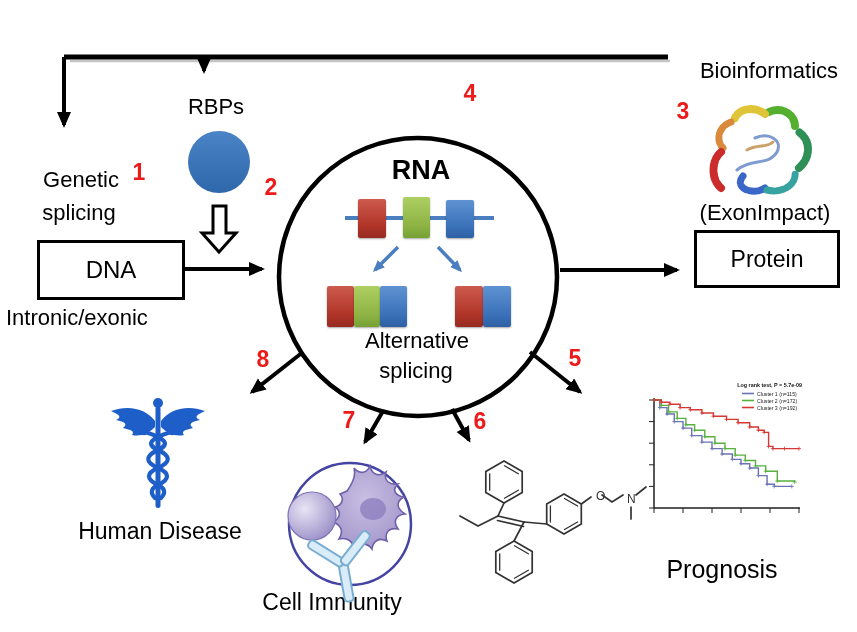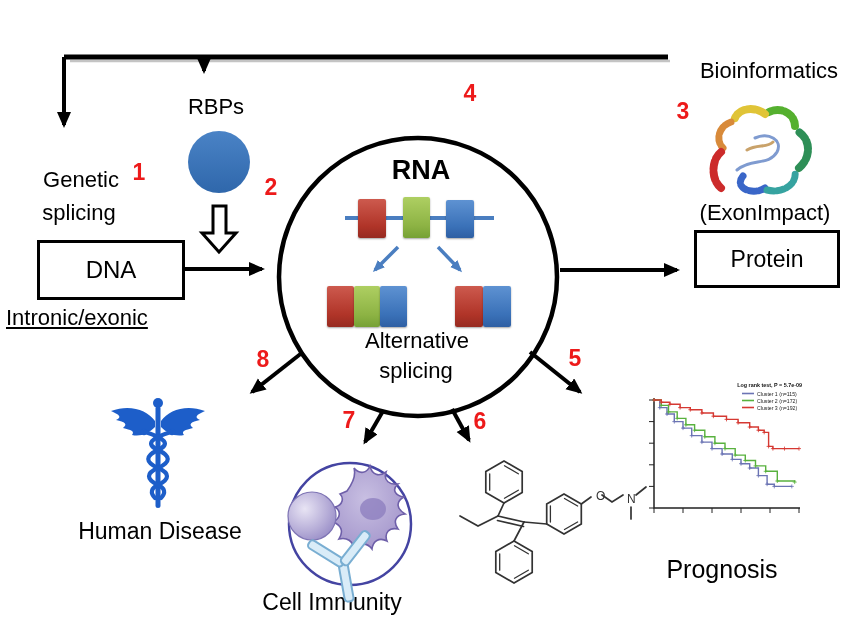--- a/index.html
+++ b/index.html
@@ -1,21 +1,21 @@
 <!DOCTYPE html>
 <html><head>
 <meta charset="utf-8">
 <style>
   html,body{margin:0;padding:0;background:#fff;}
   .canvas{position:relative;width:857px;height:632px;background:#fff;overflow:hidden;
           font-family:"Liberation Sans",sans-serif;color:#000;}
   .layer{position:absolute;left:0;top:0;}
   .lbl{position:absolute;transform:translate(-50%,-50%);text-align:center;white-space:nowrap;
        font-size:22px;line-height:1.25;}
-  .lbl.left{transform:translate(0,0);text-align:left;text-decoration:underline;}
+  .lbl.left{transform:translate(0,0);text-align:left;}
   .bold{font-weight:bold;}
   .num{position:absolute;transform:translate(-50%,-50%);color:#ed1a1a;font-weight:bold;
        font-size:23px;}
   .box{position:absolute;border:3px solid #000;background:#fff;display:flex;
        align-items:center;justify-content:center;font-size:23px;}
   .exon{position:absolute;border-radius:2px;box-shadow:0 1px 2px rgba(0,0,0,.35);}
   .exon.red{background:linear-gradient(180deg,#cd5a4e,#b03428 70%,#962a20);}
   .exon.green{background:linear-gradient(180deg,#aecf62,#8db344 70%,#76a135);}
   .exon.blue{background:linear-gradient(180deg,#5e92d2,#3a71b8 70%,#2e5fa3);}
   svg text{font-family:"Liberation Sans",sans-serif;}

